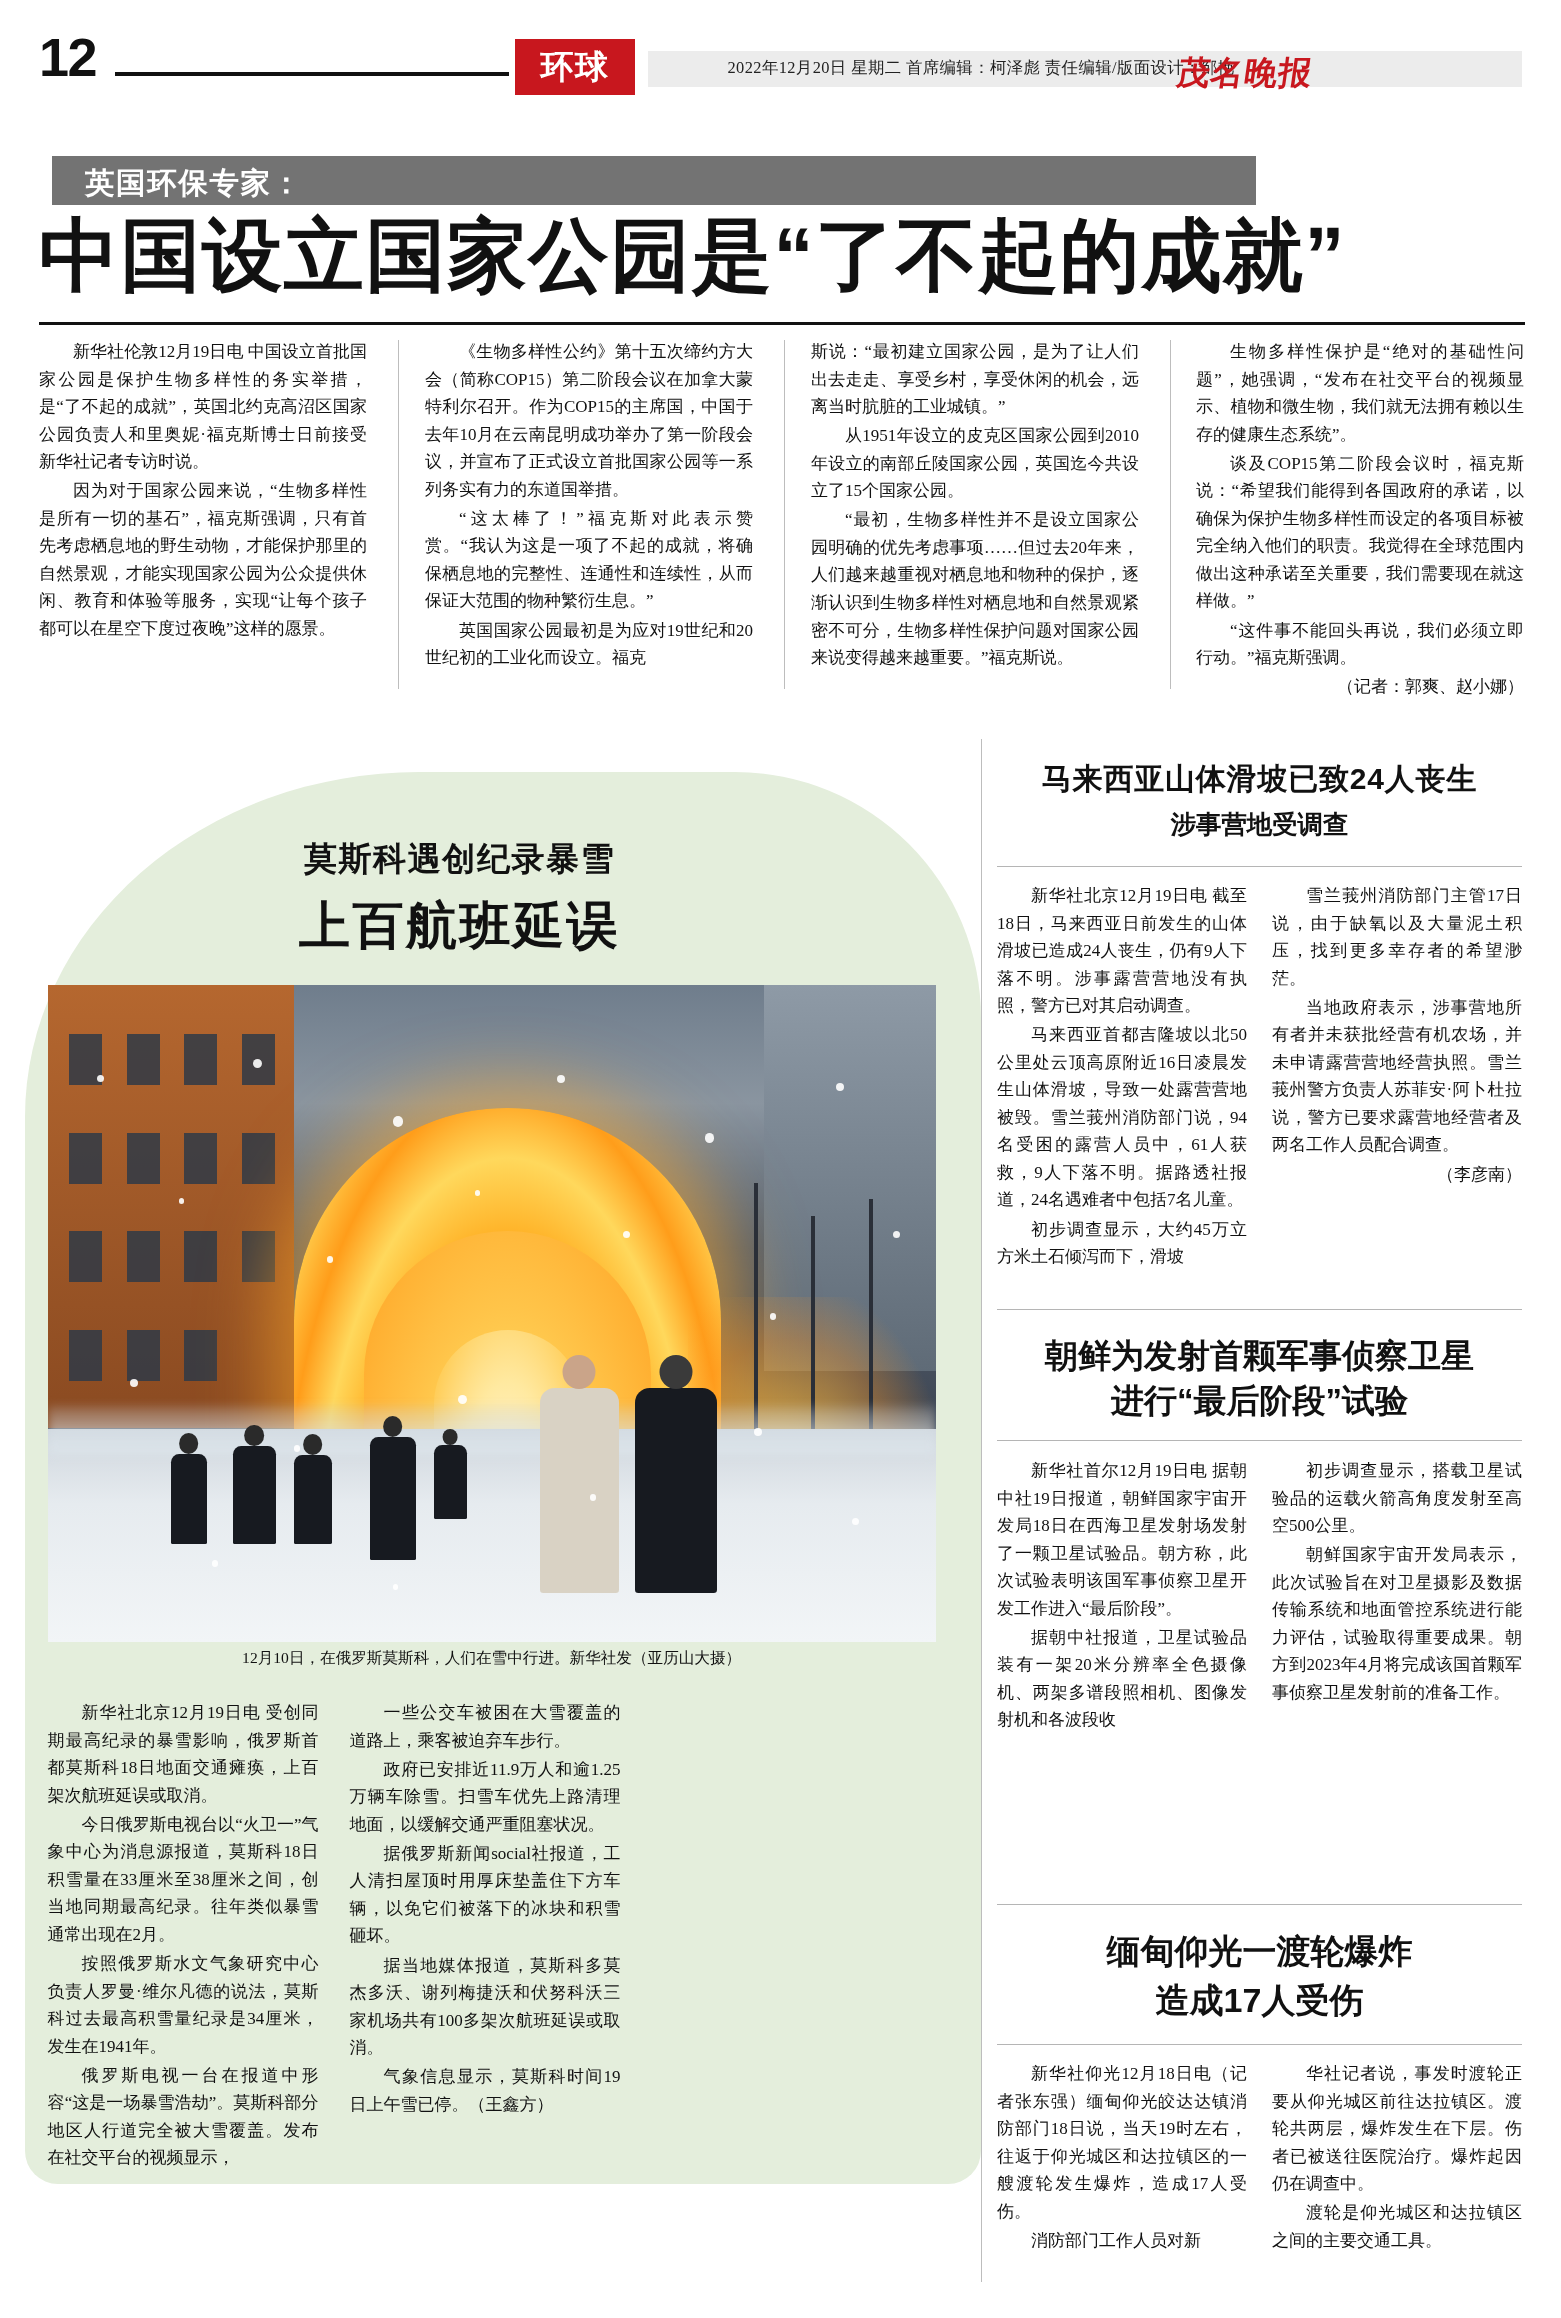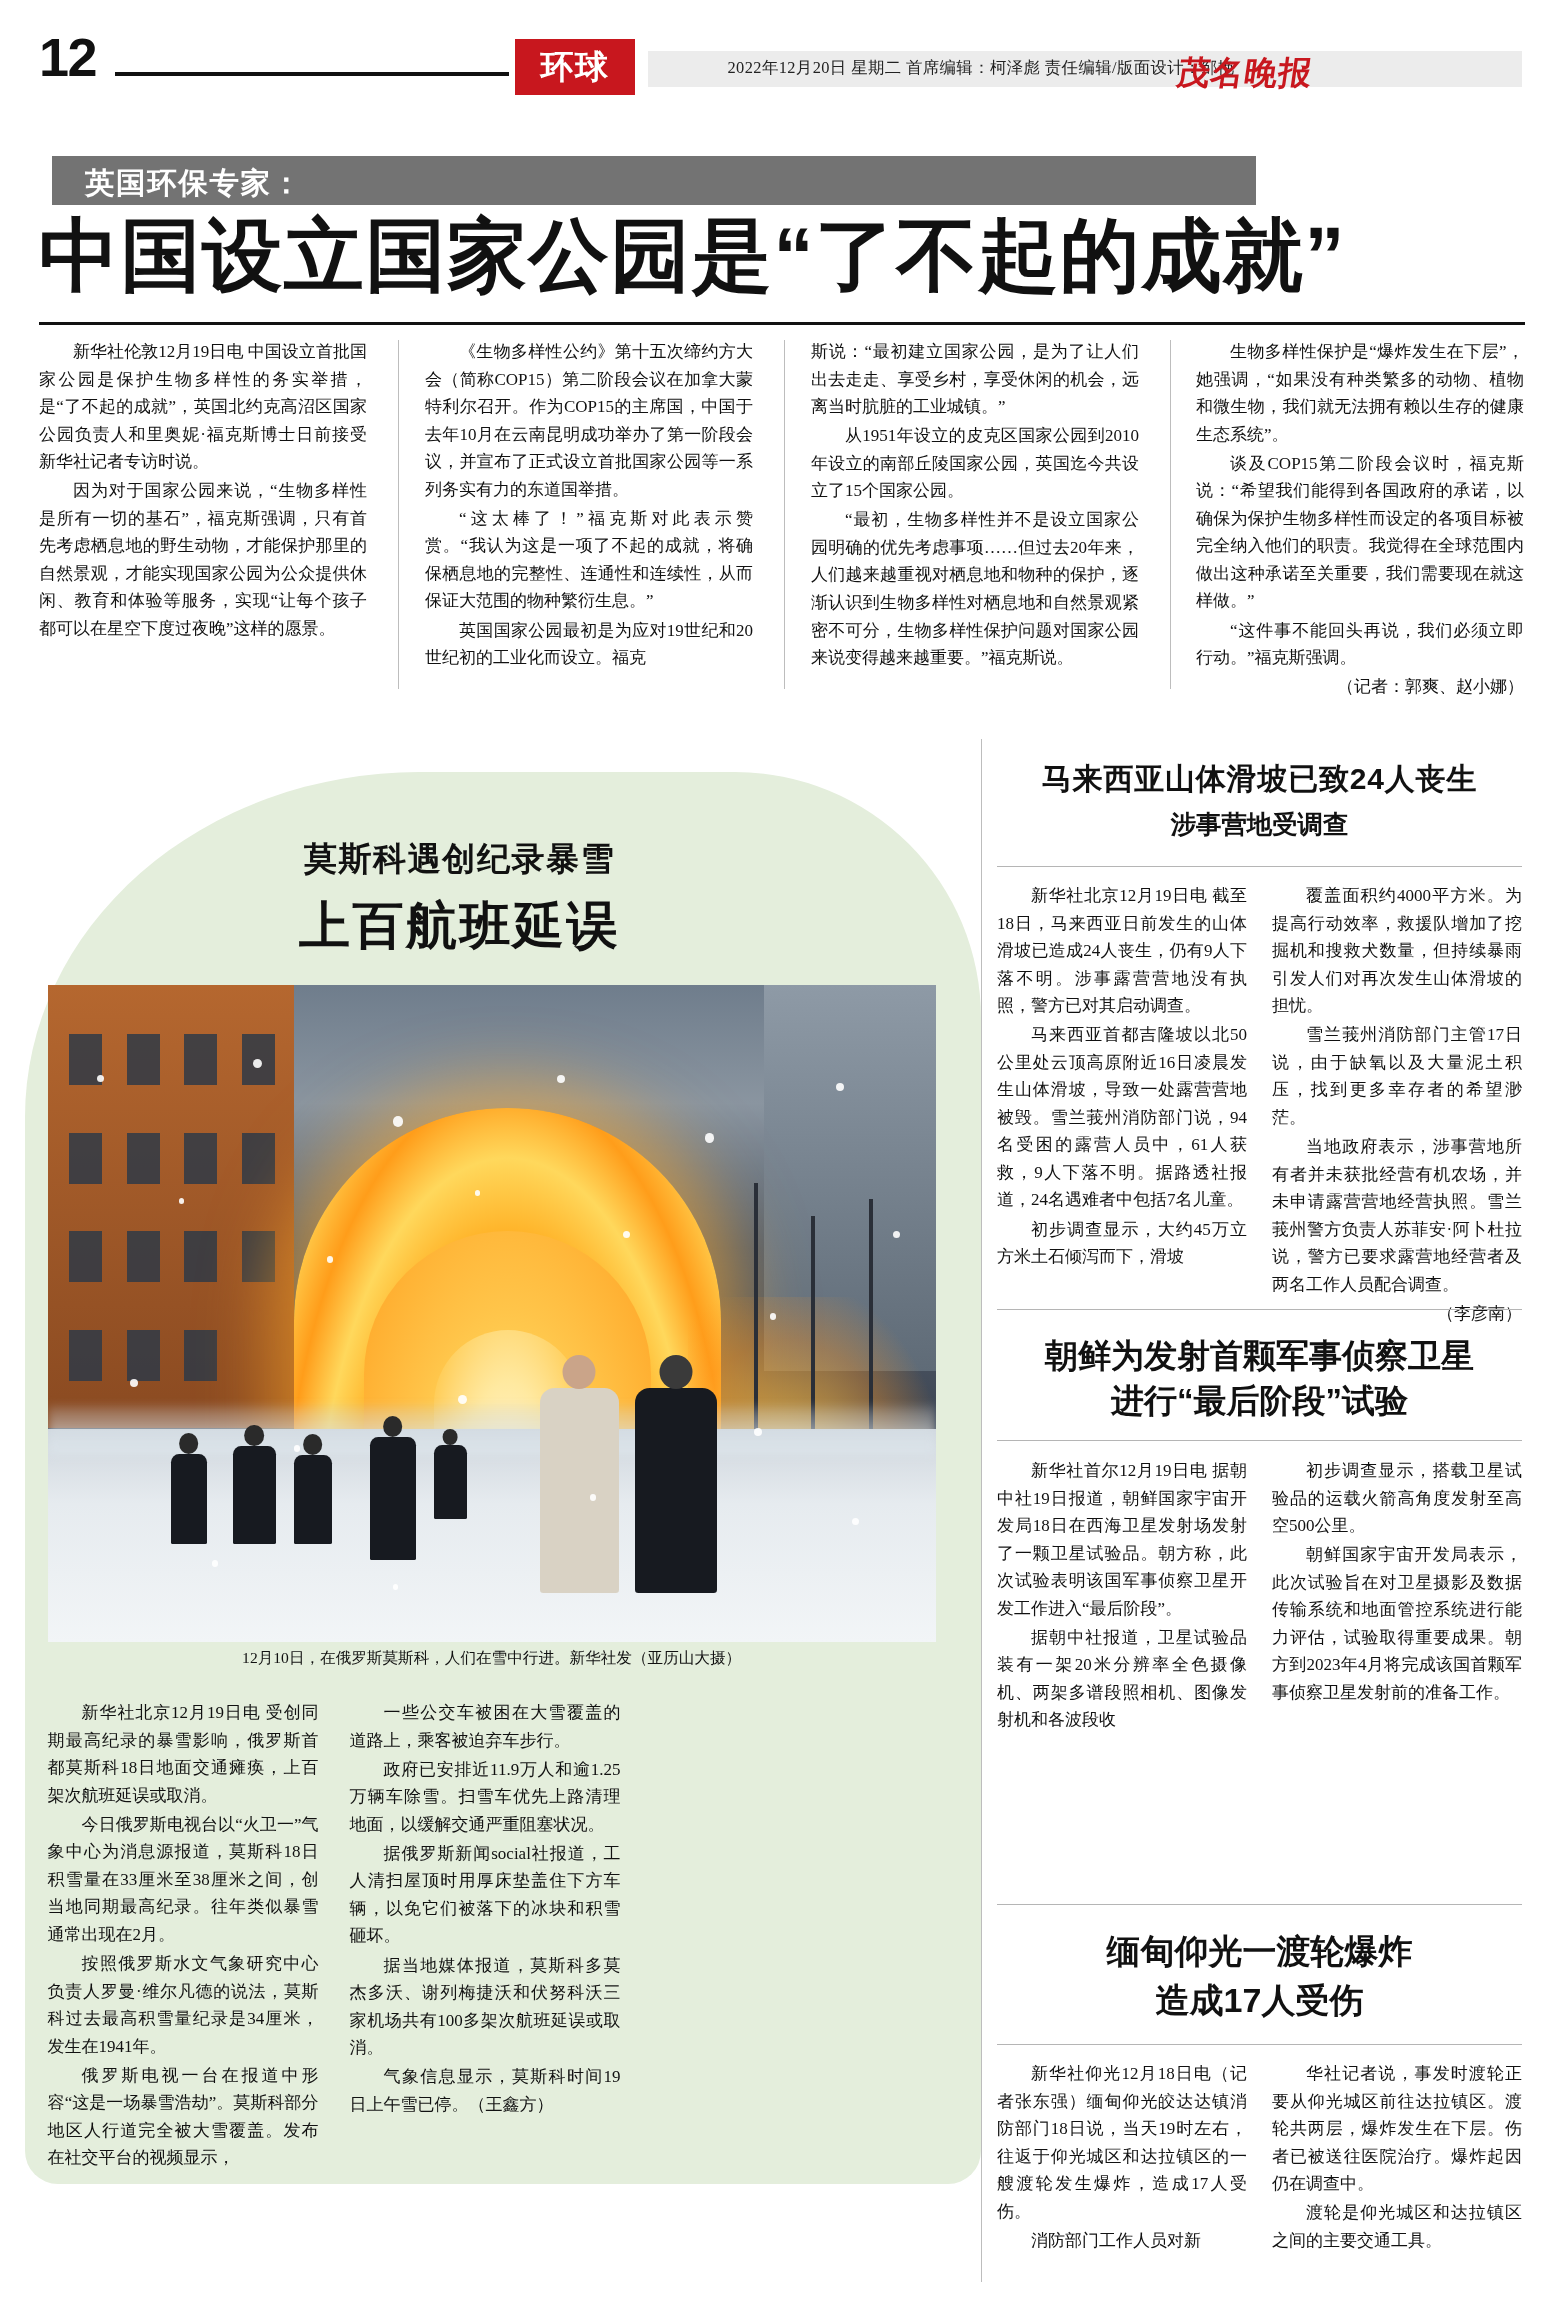--- a/index.html
+++ b/index.html
@@ -251,21 +251,21 @@
     <p>《生物多样性公约》第十五次缔约方大会（简称COP15）第二阶段会议在加拿大蒙特利尔召开。作为COP15的主席国，中国于去年10月在云南昆明成功举办了第一阶段会议，并宣布了正式设立首批国家公园等一系列务实有力的东道国举措。</p>
     <p>“这太棒了！”福克斯对此表示赞赏。“我认为这是一项了不起的成就，将确保栖息地的完整性、连通性和连续性，从而保证大范围的物种繁衍生息。”</p>
     <p>英国国家公园最初是为应对19世纪和20世纪初的工业化而设立。福克</p>
   </div>
   <div class="tcol tcol-2">
     <p class="noind">斯说：“最初建立国家公园，是为了让人们出去走走、享受乡村，享受休闲的机会，远离当时肮脏的工业城镇。”</p>
     <p>从1951年设立的皮克区国家公园到2010年设立的南部丘陵国家公园，英国迄今共设立了15个国家公园。</p>
     <p>“最初，生物多样性并不是设立国家公园明确的优先考虑事项……但过去20年来，人们越来越重视对栖息地和物种的保护，逐渐认识到生物多样性对栖息地和自然景观紧密不可分，生物多样性保护问题对国家公园来说变得越来越重要。”福克斯说。</p>
   </div>
   <div class="tcol tcol-3">
-    <p>生物多样性保护是“爆炸发生在下层”，她强调，“如果没有种类繁多的动物、植物和微生物，我们就无法拥有赖以生存的健康生态系统”。</p>
+    <p>生物多样性保护是“绝对的基础性问题”，她强调，“发布在社交平台的视频显示、植物和微生物，我们就无法拥有赖以生存的健康生态系统”。</p>
     <p>谈及COP15第二阶段会议时，福克斯说：“希望我们能得到各国政府的承诺，以确保为保护生物多样性而设定的各项目标被完全纳入他们的职责。我觉得在全球范围内做出这种承诺至关重要，我们需要现在就这样做。”</p>
     <p>“这件事不能回头再说，我们必须立即行动。”福克斯强调。</p>
     <p class="byline">（记者：郭爽、赵小娜）</p>
   </div>
 </div>
 
 <div class="green-blob"></div>
 
 <div class="mid-left">
 
@@ -377,21 +377,20 @@
 <div class="r-sub" style="position:absolute; left:997px; top:808px; width:525px; font-size:25.4px; font-weight:bold;">涉事营地受调查</div>
 <div class="rule-h" style="top:866px;"></div>
 
 <div class="r2col" style="left:997px; top:882px;">
   <div class="rcol rcol-0">
     <p>新华社北京12月19日电  截至18日，马来西亚日前发生的山体滑坡已造成24人丧生，仍有9人下落不明。涉事露营营地没有执照，警方已对其启动调查。</p>
     <p>马来西亚首都吉隆坡以北50公里处云顶高原附近16日凌晨发生山体滑坡，导致一处露营营地被毁。雪兰莪州消防部门说，94名受困的露营人员中，61人获救，9人下落不明。据路透社报道，24名遇难者中包括7名儿童。</p>
     <p>初步调查显示，大约45万立方米土石倾泻而下，滑坡</p>
   </div>
   <div class="rcol rcol-1">
-    <p class="noind">覆盖面积约4000平方米。为提高行动效率，救援队增加了挖掘机和搜救犬数量，但持续暴雨引发人们对再次发生山体滑坡的担忧。</p>
     <p>雪兰莪州消防部门主管17日说，由于缺氧以及大量泥土积压，找到更多幸存者的希望渺茫。</p>
     <p>当地政府表示，涉事营地所有者并未获批经营有机农场，并未申请露营营地经营执照。雪兰莪州警方负责人苏菲安·阿卜杜拉说，警方已要求露营地经营者及两名工作人员配合调查。</p>
     <p class="byline-r">（李彦南）</p>
   </div>
 </div>
 
 <div class="rule-h" style="top:1309px;"></div>
 
 <div class="r-title" style="position:absolute; left:997px; top:1334px; width:525px; font-size:33px; line-height:1.35;">朝鲜为发射首颗军事侦察卫星</div>
 <div class="r-title" style="position:absolute; left:997px; top:1379px; width:525px; font-size:33px; line-height:1.35;">进行“最后阶段”试验</div>

